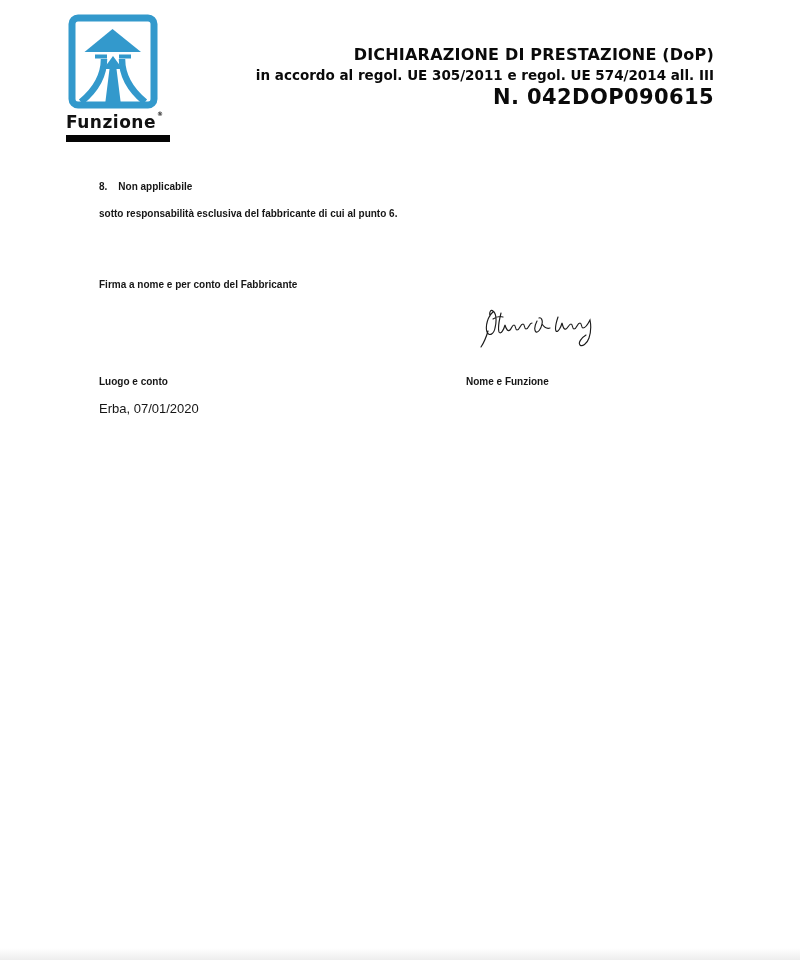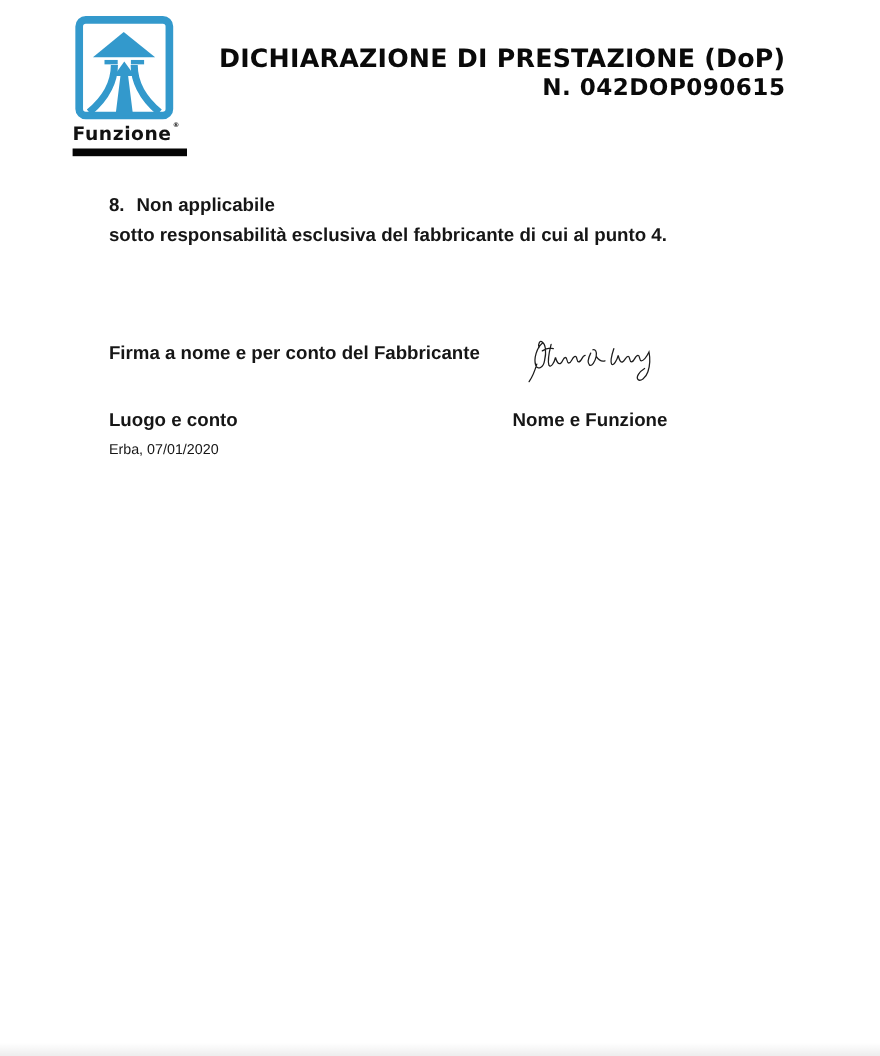--- a/index.html
+++ b/index.html
@@ -24,30 +24,30 @@
     white-space:nowrap;
   }
   .brand .reg{font-size:6px;vertical-align:top;position:relative;top:-2px;left:1px;}
   .logo-bar{width:104px;height:7px;background:#050505;margin-top:3px;}
   
   .header{
     position:absolute;top:44px;right:86px;
     text-align:right;color:#0a0a0a;
     font-family:"DejaVu Sans", sans-serif;font-weight:bold;
   }
-  .doc-title{font-size:23px;line-height:21px;letter-spacing:0.2px;}
+  .doc-title{font-size:16px;line-height:21px;letter-spacing:0.2px;}
   .doc-subtitle{font-size:13.5px;line-height:16px;margin-top:2px;}
   .doc-number{font-size:21px;line-height:20px;margin-top:4px;letter-spacing:0.4px;}
   
-  .b{font-weight:bold;font-size:17px;line-height:15.8px;}
+  .b{font-weight:bold;font-size:10px;line-height:15.8px;}
   .r{font-weight:normal;font-size:13px;line-height:15.8px;}
   .item8{position:absolute;left:99px;top:179px;white-space:nowrap;}
   .item8 .num{display:inline-block;margin-right:11px;}
   .para{position:absolute;left:99px;top:206px;white-space:nowrap;}
-  .firma{position:absolute;left:99px;top:277px;white-space:nowrap;margin-top:36px;}
+  .firma{position:absolute;left:99px;top:277px;white-space:nowrap;}
   .signature{position:absolute;left:478px;top:299px;}
   .label-left{position:absolute;left:99px;top:374px;white-space:nowrap;}
   .label-right{position:absolute;left:466px;top:374px;white-space:nowrap;}
   .value-left{position:absolute;left:99px;top:401px;white-space:nowrap;}
   .value-right{position:absolute;left:430px;top:401px;white-space:nowrap;}
   
   .page-edge-shadow{
     position:absolute;left:0;right:0;bottom:0;height:12px;
     background:linear-gradient(to bottom, rgba(0,0,0,0) 0%, rgba(0,0,0,0.07) 100%);
     pointer-events:none;
@@ -73,29 +73,30 @@
 
       <polygon points="45,42 35.5,55 54.5,55" fill="#3399CC"></polygon>
       <polygon points="41.5,55 48.5,55 53,91 37,91" fill="#3399CC"></polygon>
     </svg>
     <div class="brand"><span>Funzione</span><span class="reg">®</span></div>
     <div class="logo-bar"></div>
   </div>
 
   <div class="header">
     <div class="doc-title">DICHIARAZIONE DI PRESTAZIONE (DoP)</div>
+    <div class="doc-subtitle">in accordo al regol. UE 305/2011 e regol. UE 574/2014 all. III</div>
     <div class="doc-number">N. 042DOP090615</div>
   </div>
 
   <div class="item8 b">
     <span class="num">8.</span><span>Non applicabile</span>
   </div>
 
   <div class="para b">
-    <div>sotto responsabilità esclusiva del fabbricante di cui al punto 4.</div>
+    <div>sotto responsabilità esclusiva del fabbricante di cui al punto 6.</div>
   </div>
 
   <div class="firma b">Firma a nome e per conto del Fabbricante</div>
 
   <svg class="signature" width="122" height="52" viewBox="0 0 122 52" aria-hidden="true">
     <path fill="none" stroke="#1c1c1c" stroke-width="1.15" stroke-linecap="round" d="M15,13 C10,17 7,27 9,33 C11,38 16,35 17,29 C19,21 18,14 15,12 C13,10 11,13 12,17
          M10,32 C8,39 5,45 3,48
          M15,20 C18,18 22,17 25,18
          M23,14 C21,22 20,30 21,33 C23,36 26,30 27,26 C28,30 30,33 32,31 C34,29 34,26 36,26 C38,26 37,31 39,31 C42,31 42,25 45,25 C47,25 46,30 48,30 C51,30 51,24 54,24
          M59,22 C57,26 56,31 58,33 C60,34 63,30 64,25 C65,21 63,18 61,19 M64,25 C66,28 69,30 72,29

